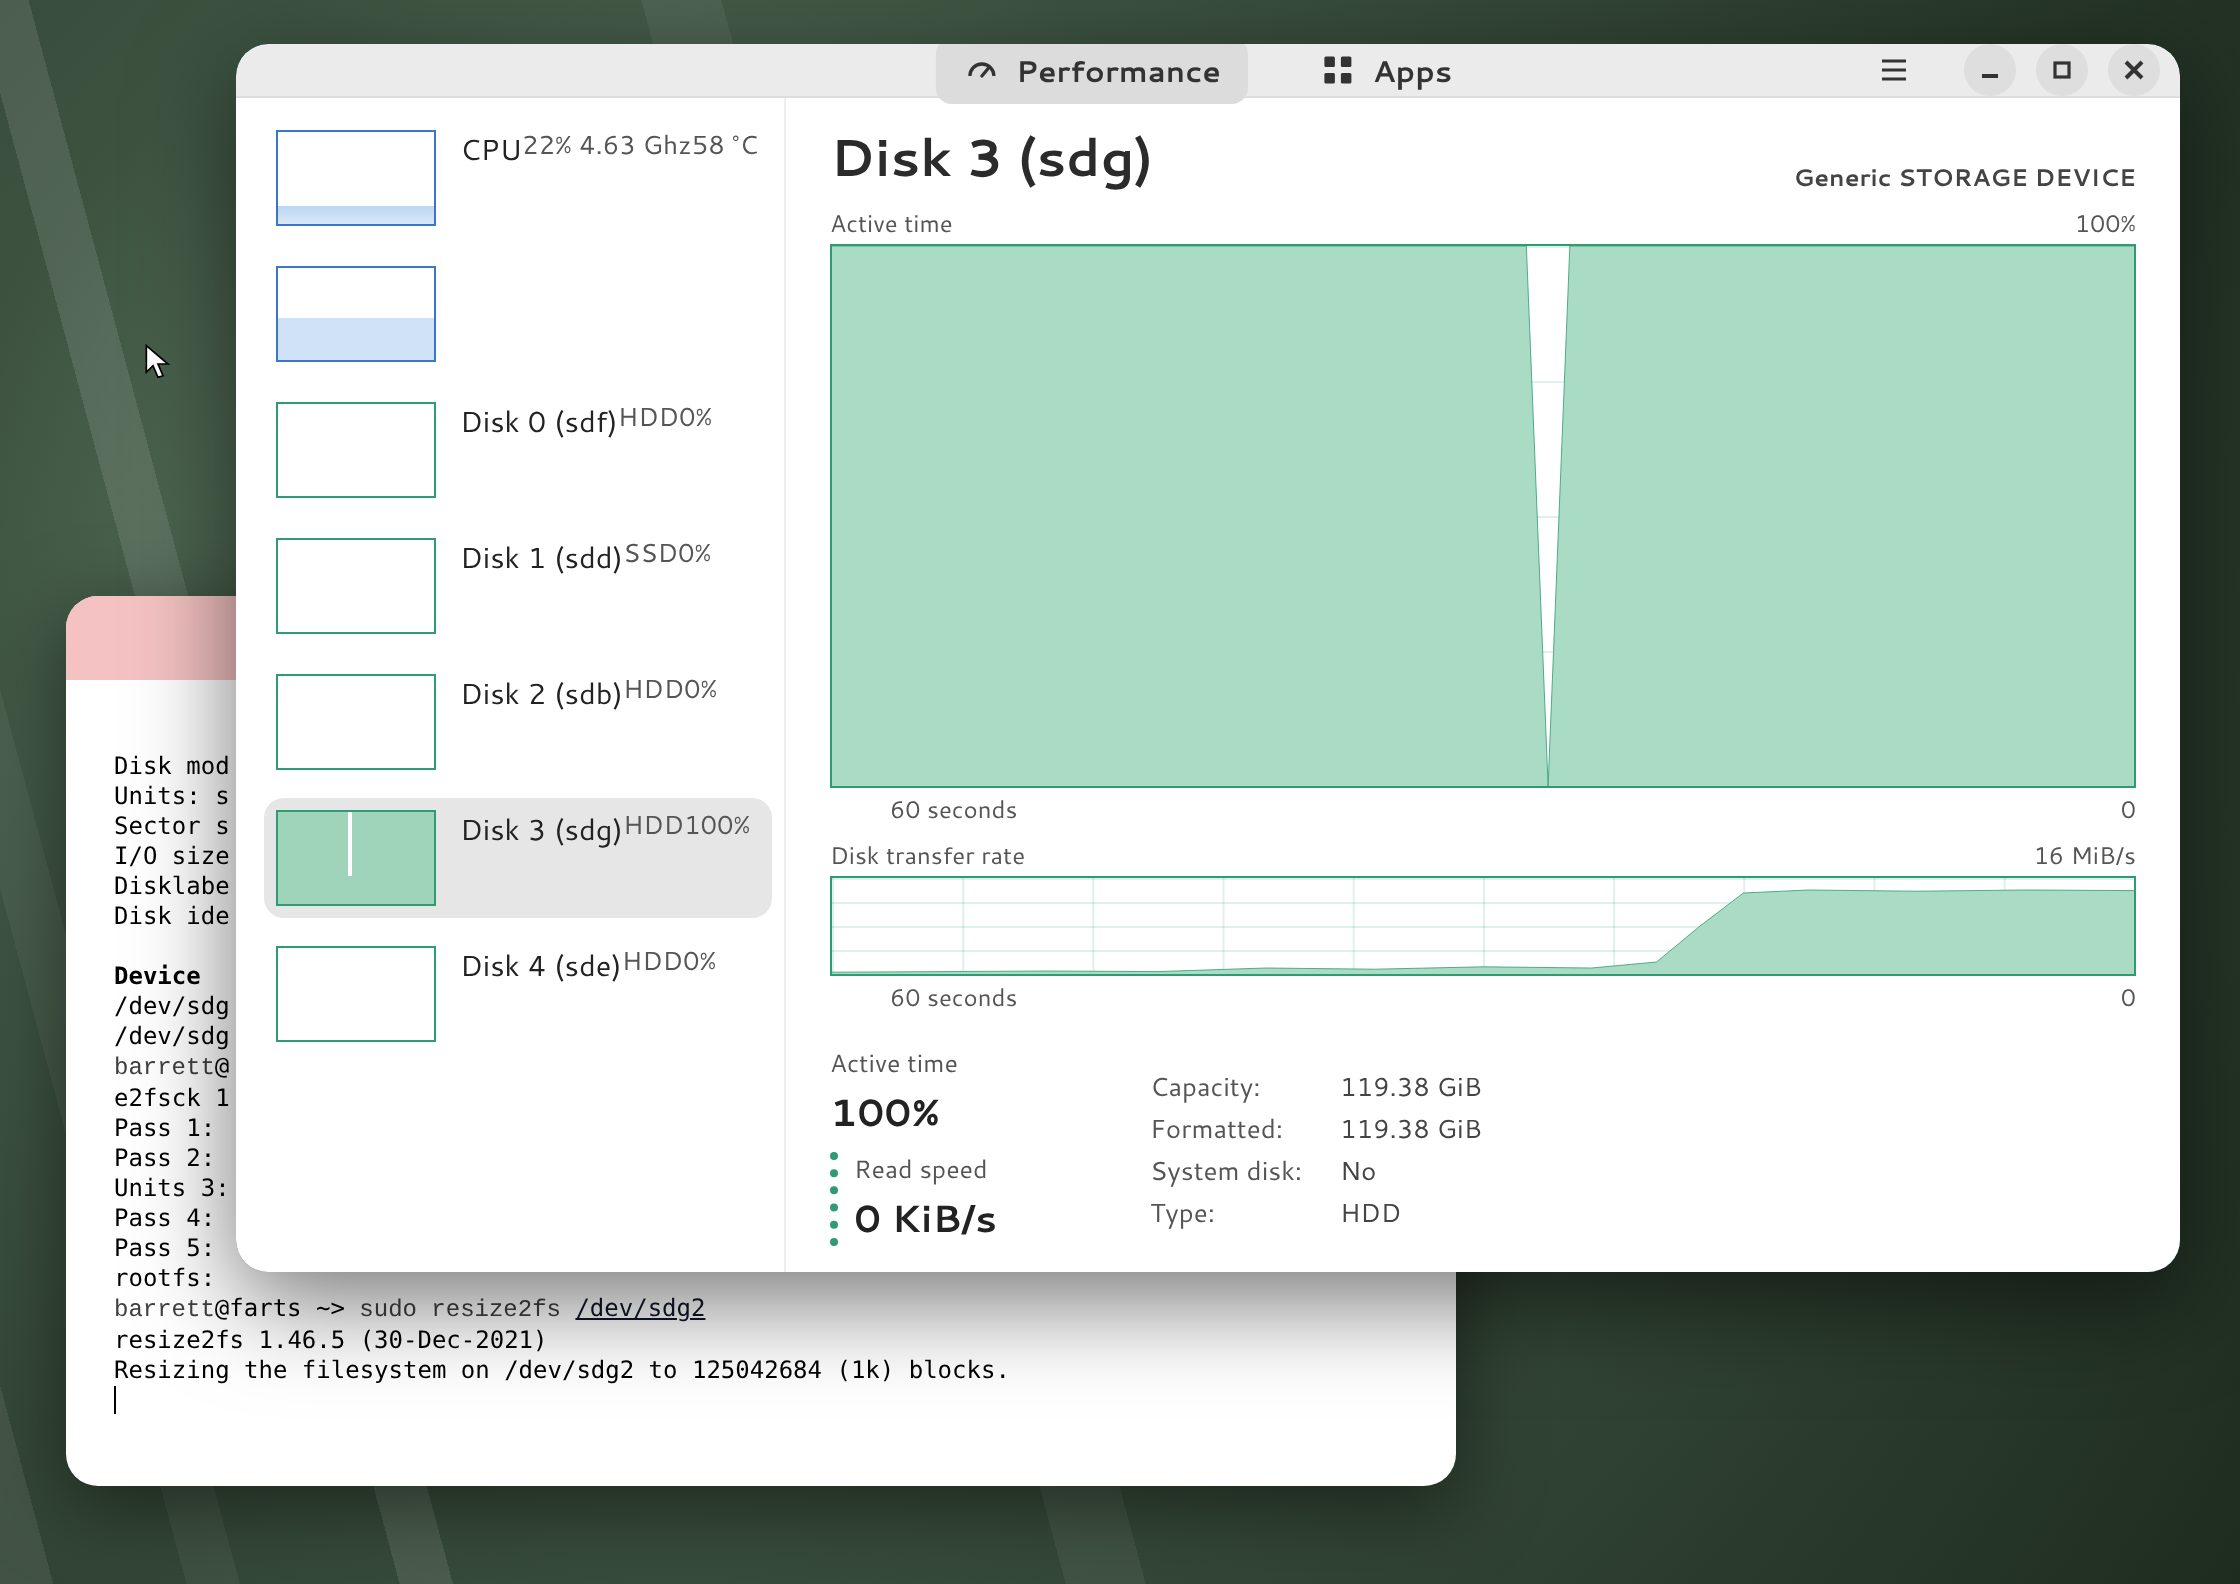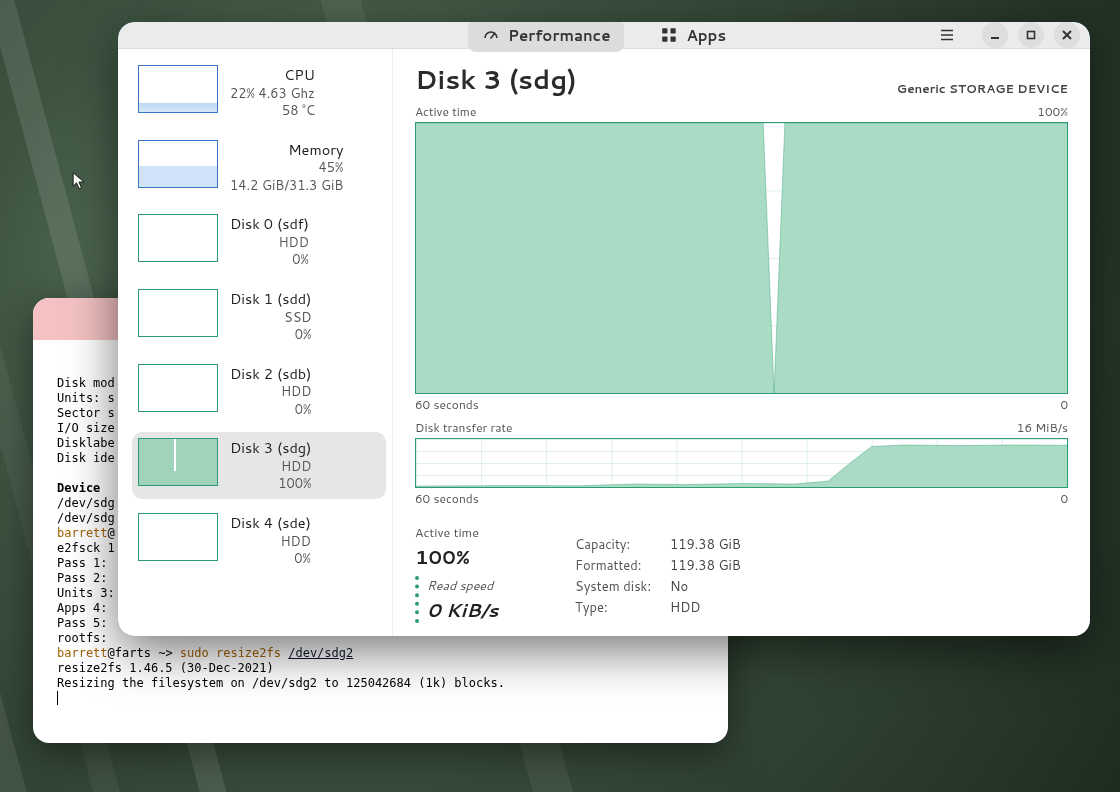--- a/index.html
+++ b/index.html
@@ -37,21 +37,21 @@
     line-height: 15px;
   }
   .terminal .titlebar {
     height: 42px; background: #f4c2c2;
   }
   .terminal pre {
     padding: 36px 24px 12px 24px;
     white-space: pre;
     color: #000;
   }
-  .tg  { color:#a16207; }
+  .tg  { color:#404040;font-family:Liberation Mono, monospace; }
   .tb  { color:#0f172a; text-decoration: underline; }
   .tbk { font-weight: 700; }
   .blinker { border-left: 1px solid #000; animation: blink 1s steps(1) infinite; }
   @keyframes blink { 50% { border-color: transparent; } }
 
   
   .sysmon {
     position: absolute;
     left: 118px; top: 22px;
     width: 972px; height: 614px;
@@ -99,21 +99,21 @@
   }
   .side-item {
     display: flex; gap: 12px; align-items: flex-start;
     padding: 6px; border-radius: 10px; margin-bottom: 8px;
   }
   .side-item.selected { background: #e6e6e6; }
   .side-item .thumb {
     width: 80px; height: 48px; border: 1px solid; position: relative; overflow: hidden;
     background: #fff;
   }
-  .side-item .meta { display:flex; flex-direction:column; line-height:1.35; font-size:13px; color:#555; min-width:0;align-items:flex-end;}
+  .side-item .meta { display:flex; line-height:1.35; font-size:13px; color:#555; min-width:0;}
   .side-item .meta .name { color:#222; font-size:14.5px; }
 
   .thumb.cpu   { border-color:#3a77c8; }
   .thumb.mem   { border-color:#3a77c8; }
   .thumb.disk  { border-color:#2e9b72; }
   .thumb.disk.sel { background:#9fd4bb; }
   .thumb .fill-bottom { position:absolute; left:0; right:0; bottom:0; background:#cfe2f7; }
   .thumb.cpu .fill-bottom { height:20%; background:linear-gradient(#bcd6f2,#d9e8f8); }
   .thumb.cpu::after{
     content:""; position:absolute; left:0; right:0; bottom:20%; height:14%;
@@ -127,41 +127,41 @@
   
   .detail {
     flex:1; padding: 12px 22px 14px 22px; display:flex; flex-direction:column;
   }
   .detail .title-row { display:flex; align-items:flex-end; justify-content:space-between; margin-bottom:6px;}
   .detail .title-row h1 { font-size:26px; font-weight:800; color:#2b2b2b; }
   .detail .title-row .subtitle { font-size:12px; font-weight:700; color:#444; }
 
   .chart-block { margin-bottom:6px; }
   .chart-label-row { display:flex; justify-content:space-between; font-size:12px; color:#555; margin-bottom:2px;}
-  .chart-foot-row  { display:flex; justify-content:space-between; font-size:12px; color:#555; margin-top:2px;}
+  .chart-foot-row  { display:flex; justify-content:space-between; font-size:12px; color:#555; margin-top:2px;margin-left:30px;}
   .chart {
     border:1px solid #2e9b72; position:relative; background:#fff;
   }
   .chart .grid {
     position:absolute; inset:0;
     background-image:
       linear-gradient(to right, rgba(46,155,114,.15) 0 1px, transparent 1px),
       linear-gradient(to bottom, rgba(46,155,114,.15) 0 1px, transparent 1px);
     background-size: 10% 25%, 10% 25%;
   }
   .chart svg { position:absolute; inset:0; width:100%; height:100%; }
 
   #chart-active { height: 272px; }
   #chart-rate   { height: 50px; }
 
   .stats { display:flex; gap:40px; margin-top:10px; align-items:flex-start;}
   .stats .col { min-width:120px; }
   .stats .big { font-size:19px; font-weight:800; color:#222; }
   .stats .lbl { font-size:12.5px; color:#555; margin-bottom:2px; }
-  .stats .with-bar { border-left:4px dotted #2e9b72; padding-left:8px;font-style:italic; }
+  .stats .with-bar { border-left:4px dotted #2e9b72; padding-left:8px; }
   .stats .with-bar.solid { border-left:4px solid #2e9b72; padding-left:8px; }
   .kv { display:grid; grid-template-columns:95px auto; row-gap:3px; font-size:13px; color:#444;margin-top:12px;}
   .kv .k { color:#555; }
 
   
   svg.icon { width:18px; height:18px; }
 </style>
 </head>
 <body>
 
@@ -179,21 +179,21 @@
 <span>Disk ide</span>
 <span></span>
 <span class="tbk">Device  </span>
 <span>/dev/sdg</span>
 <span>/dev/sdg</span>
 <span class="tg">barrett</span><span>@</span>
 <span>e2fsck 1</span>
 <span>Pass 1: </span>
 <span>Pass 2: </span>
 <span>Units 3: </span>
-<span>Apps 4: </span>
+<span>Pass 4: </span>
 <span>Pass 5: </span>
 <span>rootfs: </span>
 <span class="tg">barrett</span><span>@farts ~&gt; </span><span class="tg">sudo resize2fs </span><span class="tb">/dev/sdg2</span>
 <span>resize2fs 1.46.5 (30-Dec-2021)</span>
 <span>Resizing the filesystem on /dev/sdg2 to 125042684 (1k) blocks.</span>
 <span class="blinker"> </span></pre>
 </div>
 
 <div class="sysmon">
   <div class="headerbar">
@@ -248,25 +248,20 @@
           <div class="meta">
             <div class="name">CPU</div>
             <div>22% 4.63 Ghz</div>
             <div>58 °C</div>
           </div>
         </div>
         <div class="side-item">
           <div class="thumb mem">
             <div class="fill-bottom"></div>
           </div>
-          <div class="meta">
-            <div class="name">Memory</div>
-            <div>45%</div>
-            <div>14.2 GiB/31.3 GiB</div>
-          </div>
         </div>
         <div class="side-item">
           <div class="thumb disk"></div>
           <div class="meta">
             <div class="name">Disk 0 (sdf)</div>
             <div>HDD</div>
             <div>0%</div>
           </div>
         </div>
         <div class="side-item">

